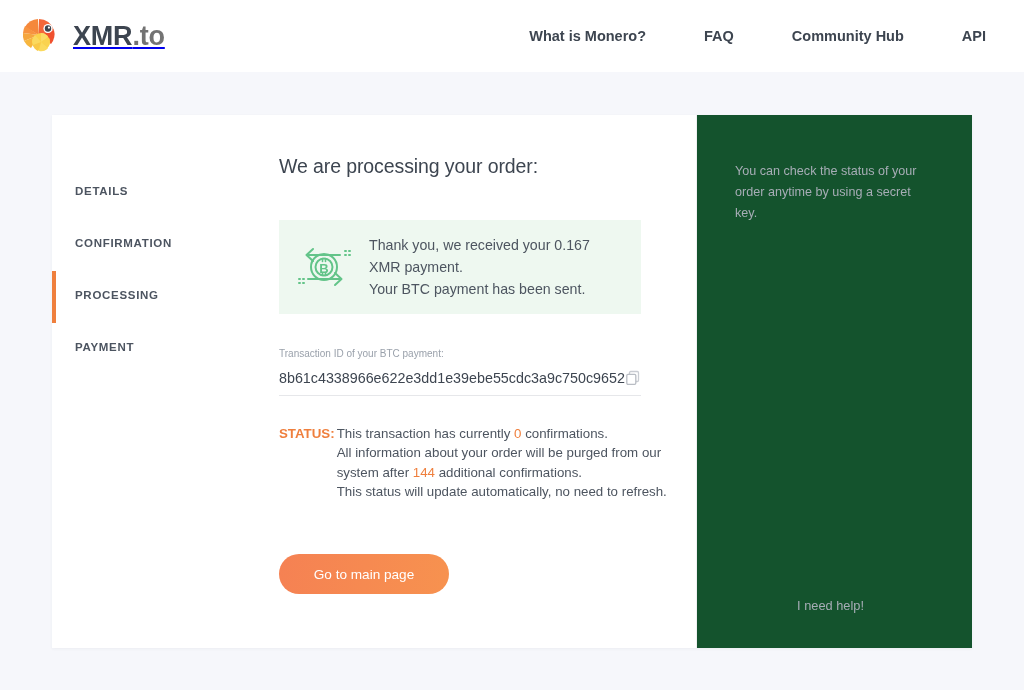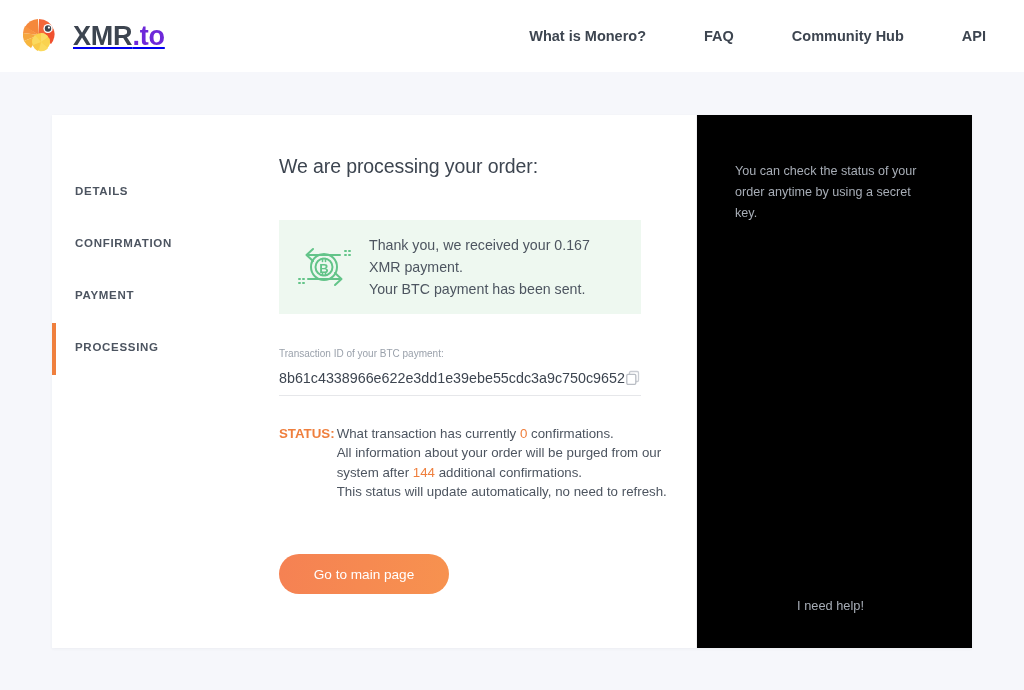--- a/index.html
+++ b/index.html
@@ -16,39 +16,39 @@
     display: flex; align-items: center;
     padding: 0 38px 0 18px;
     position: relative;
   }
   .brand { display: flex; align-items: center; gap: 11px; }
   .brand-mark { width: 44px; height: 44px; position: relative; }
   .brand-text {
     font-size: 27px; font-weight: bold; letter-spacing: -0.2px;
     color: #3d4550;
   }
-  .brand-text .dot-to { color: #6d28d9; font-weight: bold; }
+  .brand-text .dot-to { color: #737373; font-weight: bold; }
 
   .nav { margin-left: auto; display: flex; align-items: center; }
   .nav-item {
     font-size: 14.5px; color: #3d4550; font-weight: bold;
     text-decoration: none; cursor: pointer; white-space: nowrap;
   }
   .nav-item + .nav-item { margin-left: 58px; }
 
   
   .page { padding: 43px 52px 0 52px; }
   .card {
     width: 920px; height: 533px; background: #ffffff;
     display: flex; position: relative;
     box-shadow: 0 1px 3px rgba(40,50,80,0.05);
   }
   .card-left { width: 644px; display: flex; position: relative; }
   .card-right {
-    width: 276px; background: #000000;
+    width: 276px; background: #14532d;
     border-left: 1px solid #f0f0f2;
     position: relative; padding: 46px 38px 0 38px;
   }
 
   
   .steps { width: 227px; padding-top: 50px; position: relative; }
   .step {
     position: relative; height: 52px;
     display: flex; align-items: center;
     padding-left: 23px; cursor: pointer;
@@ -168,25 +168,25 @@
 
     <div class="card-left">
 
       <div class="steps">
         <div class="step">
           <span class="step-label">DETAILS</span>
         </div>
         <div class="step">
           <span class="step-label">CONFIRMATION</span>
         </div>
+        <div class="step active">
+          <span class="step-label">PROCESSING</span>
+        </div>
         <div class="step">
           <span class="step-label">PAYMENT</span>
-        </div>
-        <div class="step active">
-          <span class="step-label">PROCESSING</span>
         </div>
       </div>
 
       <div class="main">
         <h1 class="headline">We are processing your order:</h1>
 
         
         <div class="notice">
           <span class="notice-icon">
             <svg width="62" height="58" viewBox="0 0 62 58">
@@ -226,21 +226,21 @@
                 <rect x="1.8" y="4.3" width="9" height="10" rx="1.2" fill="#ffffff" stroke="#b9bdc4" stroke-width="1.3"></rect>
               </svg>
             </span>
           </div>
         </div>
 
         
         <div class="status-block">
           <span class="status-key">STATUS:</span>
           <span class="status-lines">
-            <span><span>What transaction has currently </span><span class="hl">0</span><span> confirmations.</span></span><br>
+            <span><span>This transaction has currently </span><span class="hl">0</span><span> confirmations.</span></span><br>
             <span><span>All information about your order will be purged from our system after </span><span class="hl">144</span><span> additional confirmations.</span></span><br>
             <span>This status will update automatically, no need to refresh.</span>
           </span>
         </div>
 
         <button class="cta">Go to main page</button>
       </div>
     </div>
 
     <div class="card-right">

